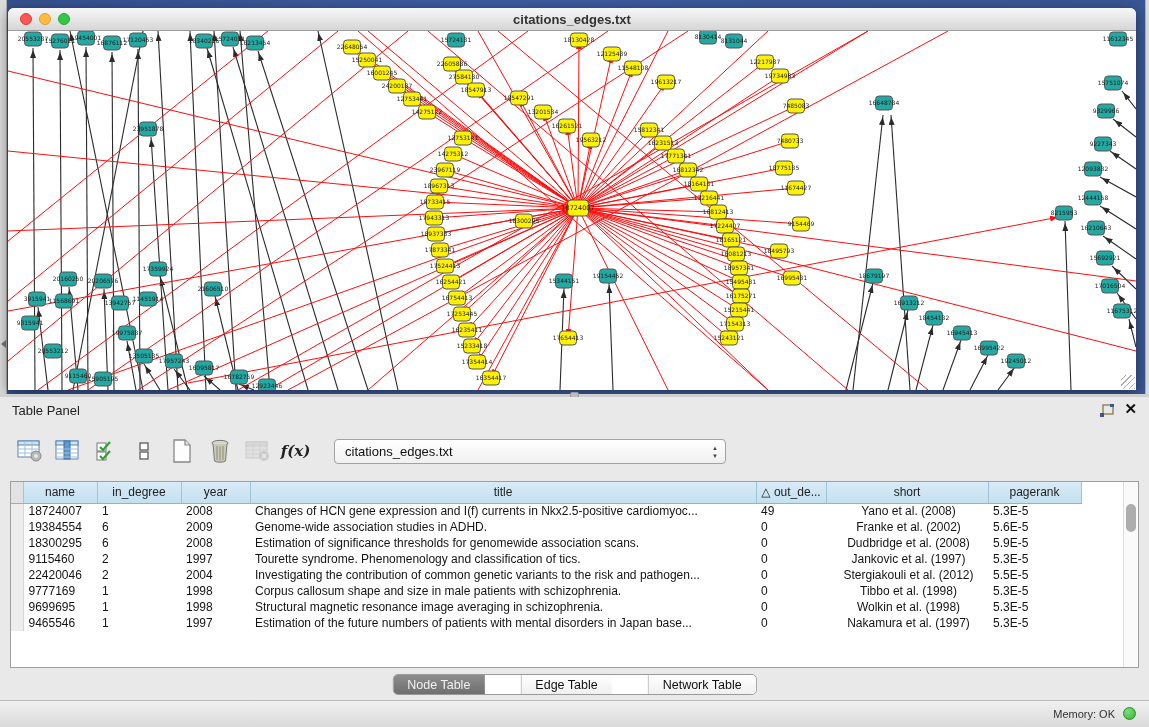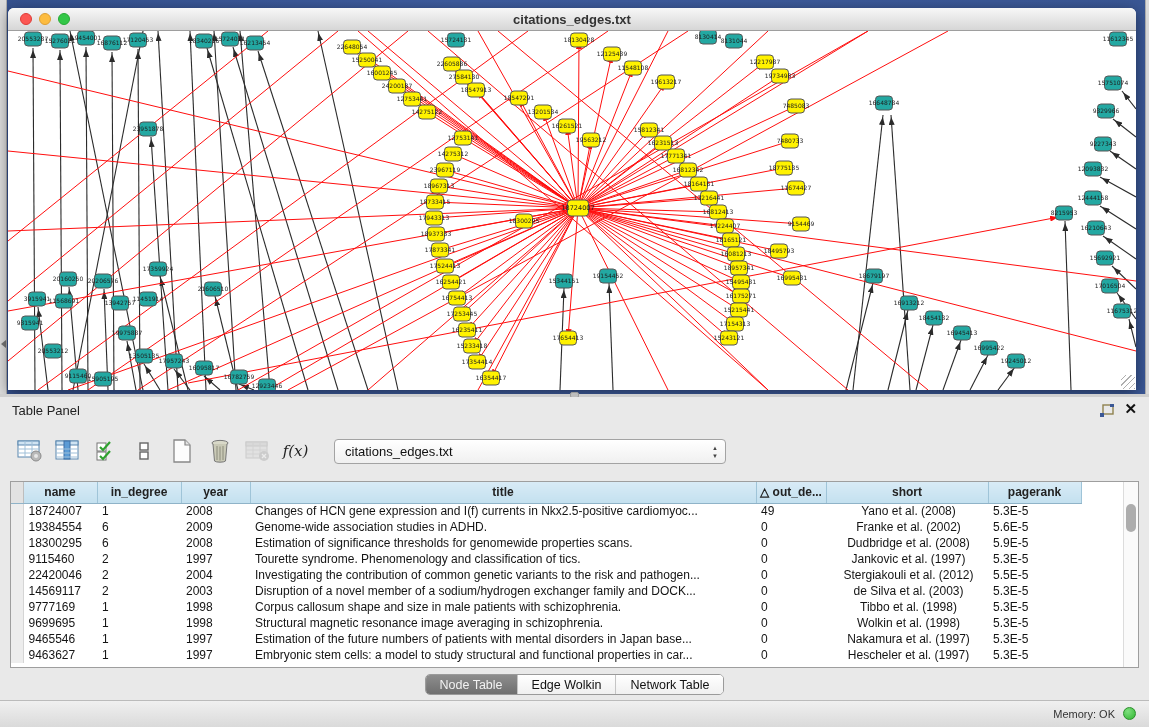--- a/index.html
+++ b/index.html
@@ -46,49 +46,49 @@
   .panel-title { position:absolute; left:12px; top:6px; font-size:13px; color:#222; }
   .panel-float { position:absolute; right:34px; top:7px; width:16px; height:14px; cursor:pointer; }
   .panel-close { position:absolute; right:12px; top:3px; font-size:15px; font-weight:bold;
     color:#111; cursor:pointer; }
 
   .toolbar { position:absolute; left:16px; top:34px; height:40px; display:flex;
     align-items:center; gap:11px; }
   .tb-icon { width:27px; height:27px; display:flex; align-items:center;
     justify-content:center; cursor:pointer; }
   .tb-icon.disabled { opacity:.45; cursor:default; }
-  .fx-label { font-family:"DejaVu Serif", serif; font-style:italic; font-weight:normal;
+  .fx-label { font-family:"DejaVu Serif", serif; font-style:italic; font-weight:bold;
     font-size:15px; color:#222;text-align:right; }
   .combo { margin-left:14px; width:392px; height:25px; border:1px solid #A3A3A3;
     border-radius:4px; background:linear-gradient(#FFFFFF,#F0F0F0);
     position:relative; cursor:pointer; box-shadow:inset 0 1px 0 #fff; }
   .combo-value { position:absolute; left:10px; top:0; line-height:24px; font-size:13px; color:#111; }
   .combo-steppers { position:absolute; right:7px; top:4px; font-size:6px; line-height:8px;
     color:#444; text-align:center; }
 
   .table-wrap { position:absolute; left:10px; top:84px; width:1129px; height:187px;
     background:#fff; border:1px solid #9E9E9E; overflow:hidden; }
   table.grid { border-collapse:collapse; table-layout:fixed; width:1070px; }
   table.grid th { height:21px; background:linear-gradient(#D8EBF6,#C3E0EF);
     border-right:1px solid #9FC4D8; border-bottom:1px solid #8FB3C8;
-    font-size:12px; font-weight:bold; color:#222; text-align:center;
+    font-size:12px; font-weight:normal; color:#222; text-align:center;
     overflow:hidden; white-space:nowrap; }
   table.grid th.gutter { background:#E2E2E2; border-right:1px solid #BDBDBD; }
   table.grid td { height:16px; font-size:12px; color:#141414; white-space:nowrap;
     overflow:hidden; padding:0 2px 0 5px; }
   table.grid td.gutter { background:#EDEDED; border-right:1px solid #D5D5D5; padding:0; }
   table.grid td.c-short { text-align:center; }
   .vscroll { position:absolute; right:0; top:0; width:15px; height:185px;
     background:#FAFAFA; border-left:1px solid #DCDCDC; }
   .vscroll-thumb { position:absolute; left:2px; top:22px; width:10px; height:28px;
     border-radius:6px; background:#ADADAD; }
 
   .tabs-bar { position:absolute; left:50%; transform:translateX(-50%); top:277px;
     display:flex; height:21px; border:1px solid #9A9A9A; border-radius:5px;
-    overflow:hidden; background:#fff; }
+    overflow:hidden; background:#fff;gap:36px; }
   .tab { padding:0 14px; line-height:20px; font-size:12.5px; color:#111;
     background:linear-gradient(#FFFFFF,#F0F0F0); cursor:pointer;
     border-left:1px solid #C4C4C4; }
   .tab:first-child { border-left:none; }
   .tab.selected { background:linear-gradient(#8D8D8D,#6F6F6F); color:#F2F2F2;
     border-left:none; }
 
   
   .status-bar { position:absolute; left:0; bottom:0; width:1149px; height:27px;
     background:linear-gradient(#F0F0F0,#DADADA); border-top:1px solid #BBBBBB; }
@@ -614,21 +614,21 @@
             <td class="c-title">Genome-wide association studies in ADHD.</td>
             <td class="c-out_degree">0</td>
             <td class="c-short">Franke et al. (2002)</td>
             <td class="c-pagerank">5.6E-5</td>
           </tr>
           <tr>
             <td class="gutter"></td>
             <td class="c-name">18300295</td>
             <td class="c-in_degree">6</td>
             <td class="c-year">2008</td>
-            <td class="c-title">Estimation of significance thresholds for genomewide properties scans.</td>
+            <td class="c-title">Estimation of significance thresholds for genomewide association scans.</td>
             <td class="c-out_degree">0</td>
             <td class="c-short">Dudbridge et al. (2008)</td>
             <td class="c-pagerank">5.9E-5</td>
           </tr>
           <tr>
             <td class="gutter"></td>
             <td class="c-name">9115460</td>
             <td class="c-in_degree">2</td>
             <td class="c-year">1997</td>
             <td class="c-title">Tourette syndrome. Phenomenology and classification of tics.</td>
@@ -641,30 +641,20 @@
             <td class="c-name">22420046</td>
             <td class="c-in_degree">2</td>
             <td class="c-year">2004</td>
             <td class="c-title">Investigating the contribution of common genetic variants to the risk and pathogen...</td>
             <td class="c-out_degree">0</td>
             <td class="c-short">Stergiakouli et al. (2012)</td>
             <td class="c-pagerank">5.5E-5</td>
           </tr>
           <tr>
             <td class="gutter"></td>
-            <td class="c-name">14569117</td>
-            <td class="c-in_degree">2</td>
-            <td class="c-year">2003</td>
-            <td class="c-title">Disruption of a novel member of a sodium/hydrogen exchanger family and DOCK...</td>
-            <td class="c-out_degree">0</td>
-            <td class="c-short">de Silva et al. (2003)</td>
-            <td class="c-pagerank">5.3E-5</td>
-          </tr>
-          <tr>
-            <td class="gutter"></td>
             <td class="c-name">9777169</td>
             <td class="c-in_degree">1</td>
             <td class="c-year">1998</td>
             <td class="c-title">Corpus callosum shape and size in male patients with schizophrenia.</td>
             <td class="c-out_degree">0</td>
             <td class="c-short">Tibbo et al. (1998)</td>
             <td class="c-pagerank">5.3E-5</td>
           </tr>
           <tr>
             <td class="gutter"></td>
@@ -679,40 +669,30 @@
           <tr>
             <td class="gutter"></td>
             <td class="c-name">9465546</td>
             <td class="c-in_degree">1</td>
             <td class="c-year">1997</td>
             <td class="c-title">Estimation of the future numbers of patients with mental disorders in Japan base...</td>
             <td class="c-out_degree">0</td>
             <td class="c-short">Nakamura et al. (1997)</td>
             <td class="c-pagerank">5.3E-5</td>
           </tr>
-          <tr>
-            <td class="gutter"></td>
-            <td class="c-name">9463627</td>
-            <td class="c-in_degree">1</td>
-            <td class="c-year">1997</td>
-            <td class="c-title">Embryonic stem cells: a model to study structural and functional properties in car...</td>
-            <td class="c-out_degree">0</td>
-            <td class="c-short">Hescheler et al. (1997)</td>
-            <td class="c-pagerank">5.3E-5</td>
-          </tr>
         </tbody>
     </table>
     <div class="vscroll">
       <div class="vscroll-thumb"></div>
     </div>
   </div>
 
   <div class="tabs-bar" id="tabs-bar">
       <div class="tab selected">Node Table</div>
-      <div class="tab">Edge Wolkin</div>
+      <div class="tab">Edge Table</div>
       <div class="tab">Network Table</div>
     </div>
 </div>
 
 <div class="status-bar">
   <span class="mem-label">Memory: OK</span>
   <span class="mem-dot"></span>
 </div>
 
 </body></html>

